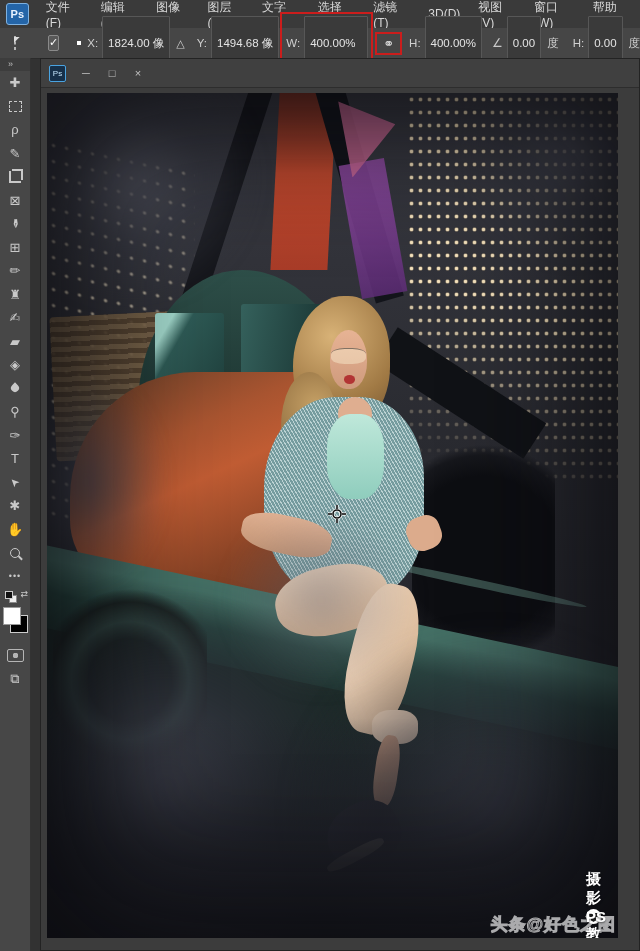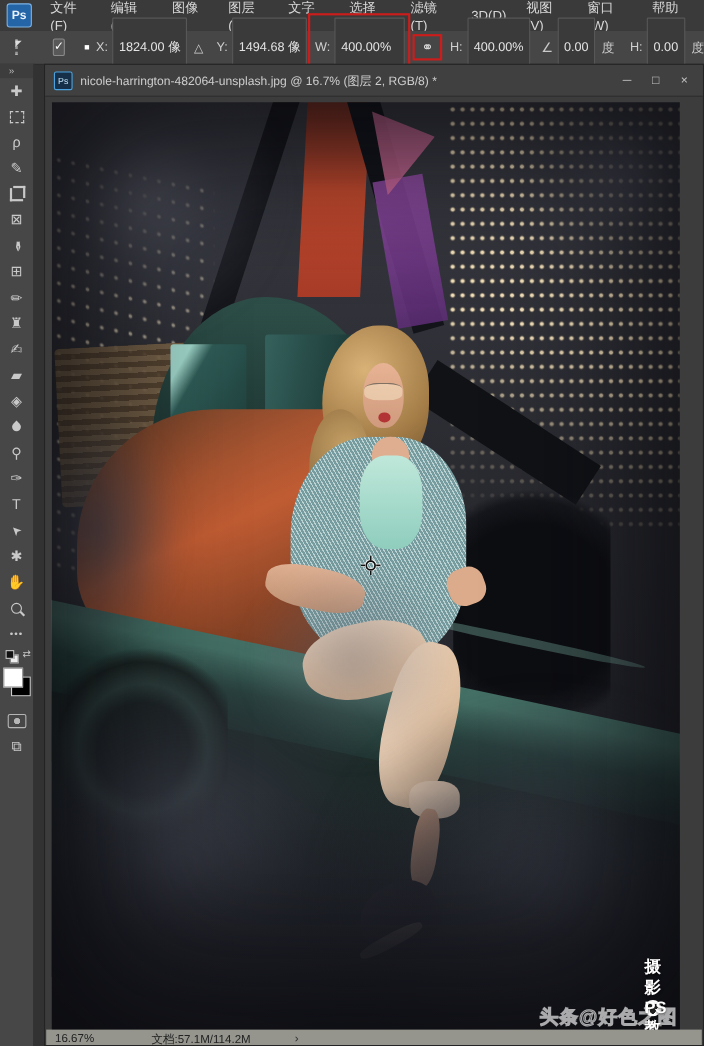--- a/index.html
+++ b/index.html
@@ -245,21 +245,20 @@
         <span class="icon-qmask"></span>
       </div>
     <div class="t">
         <span>⧉</span>
       </div>
   </div>
 
   <div class="docwin">
     <div class="titlebar">
       <span class="file-ico">Ps</span>
-      <span class="doc-title">nicole-harrington-482064-unsplash.jpg @ 16.7% (图层 2, RGB/8) *</span>
       <span class="winctl">
         <span>─</span>
         <span>□</span>
         <span>×</span>
       </span>
     </div>
 
     <div class="photo">
       <div class="lights-right"></div>
       <div class="lights-left"></div>
@@ -320,20 +319,15 @@
             <line x1="14" y1="9" x2="18" y2="9"></line>
           </g>
       </svg>
       <div class="wm-back">头条@好色之图</div>
       <div class="wm-front">
         <span class="wm-cam"></span>
         <span>摄影PS教程</span>
       </div>
     </div>
 
-    <div class="statusbar">
-      <span class="sb-zoom">16.67%</span>
-      <span class="sb-doc">文档:57.1M/114.2M</span>
-      <span class="sb-chev">›</span>
-    </div>
   </div>
 
 </div>
 
 </body></html>

